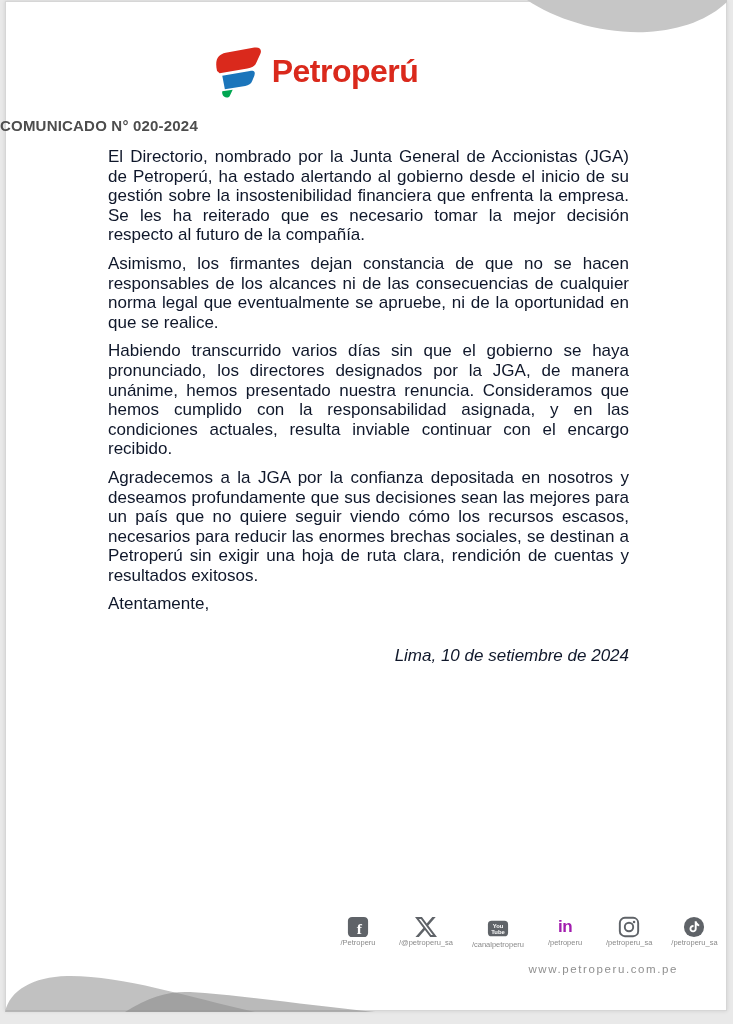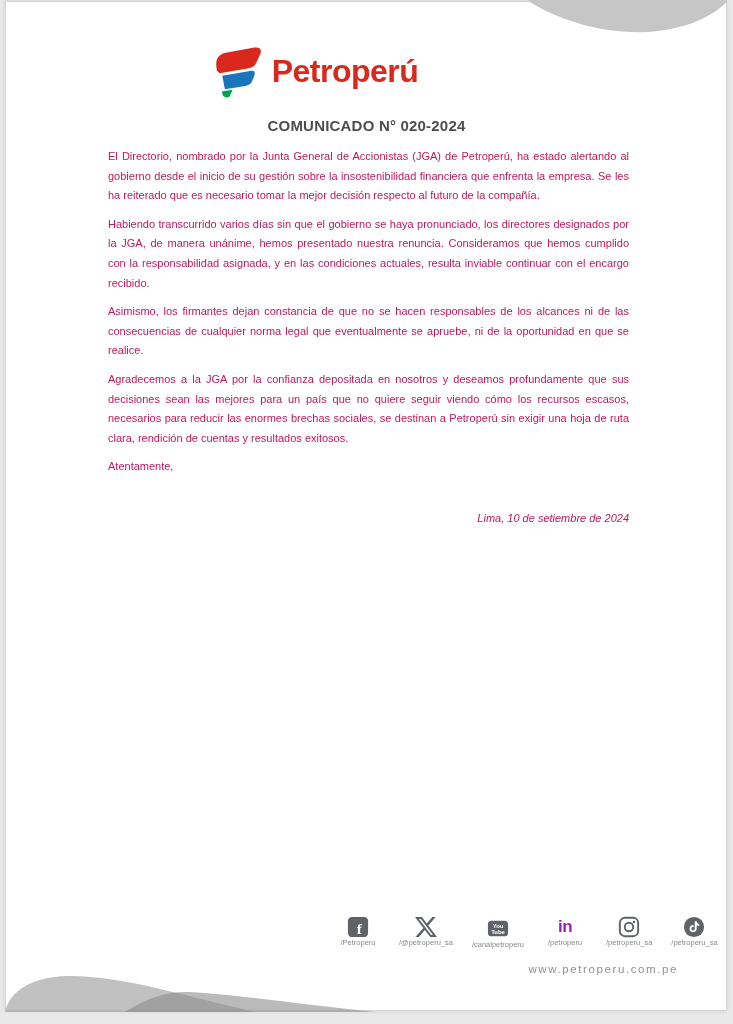--- a/index.html
+++ b/index.html
@@ -20,27 +20,27 @@
   .logo-row{
     position:absolute;top:44px;left:0;width:629px;
     display:flex;align-items:center;justify-content:center;gap:9px;
   }
   .logo-mark{width:52px;height:54px;}
   .logo-text{
     font-size:32px;font-weight:bold;color:#DA291C;letter-spacing:-.5px;
   }
 
   .doc-title{
-    position:absolute;top:117px;left:0;width:733px;text-align:center;
+    position:absolute;top:117px;left:0;width:733px;
     font-size:15px;font-weight:bold;color:#4d4d4d;letter-spacing:.2px;
   }
 
   .body-copy{
     position:absolute;top:147px;left:108px;width:521px;
-    font-size:11px;line-height:19.6px;color:#be185d;
+    font-size:17px;line-height:19.6px;color:#0f172a;
   }
   .body-copy p{margin:0 0 9px;text-align:justify;}
   .closing{text-align:left !important;}
   .signature{text-align:center !important;margin-top:10px !important;}
   .dateline{text-align:right !important;margin-top:32px !important;font-style:italic;}
 
   .social-row{
     position:absolute;top:916px;left:336px;
     display:flex;align-items:flex-start;gap:19px;
   }
@@ -76,22 +76,22 @@
     <path d="M13,36.5 L45,31 C50,30.2 51.5,32.5 50,36.5 L47.5,42.5 C46.2,45.8 43.5,47.6 39.5,48.2 L16,52 Z" fill="#1B75BB"></path>
     <path d="M13,54.5 L25,52.5 L21.5,60 C20.5,61.8 17,62 15,60.5 C13.2,59.2 12.5,56.5 13,54.5 Z" fill="#00A651"></path>
   </svg>
   <span class="logo-text">Petroperú</span>
 </div>
 
 <div class="doc-title">COMUNICADO N° 020-2024</div>
 
 <div class="body-copy">
   <p>El Directorio, nombrado por la Junta General de Accionistas (JGA) de Petroperú, ha estado alertando al gobierno desde el inicio de su gestión sobre la insostenibilidad financiera que enfrenta la empresa. Se les ha reiterado que es necesario tomar la mejor decisión respecto al futuro de la compañía.</p>
+  <p>Asimismo, los firmantes dejan constancia de que no se hacen responsables de los alcances ni de las consecuencias de cualquier norma legal que eventualmente se apruebe, ni de la oportunidad en que se realice.</p>
   <p>Habiendo transcurrido varios días sin que el gobierno se haya pronunciado, los directores designados por la JGA, de manera unánime, hemos presentado nuestra renuncia. Consideramos que hemos cumplido con la responsabilidad asignada, y en las condiciones actuales, resulta inviable continuar con el encargo recibido.</p>
-  <p>Asimismo, los firmantes dejan constancia de que no se hacen responsables de los alcances ni de las consecuencias de cualquier norma legal que eventualmente se apruebe, ni de la oportunidad en que se realice.</p>
   <p>Agradecemos a la JGA por la confianza depositada en nosotros y deseamos profundamente que sus decisiones sean las mejores para un país que no quiere seguir viendo cómo los recursos escasos, necesarios para reducir las enormes brechas sociales, se destinan a Petroperú sin exigir una hoja de ruta clara, rendición de cuentas y resultados exitosos.</p>
   <p class="closing">Atentamente,</p>
   <p class="dateline">Lima, 10 de setiembre de 2024</p>
 </div>
 
 <div class="social-row">
 
   <div class="social-item">
     <svg class="ic" viewBox="0 0 24 24">
       <rect x="1" y="1" width="22" height="22" rx="4.5" fill="#5f6368"></rect>

